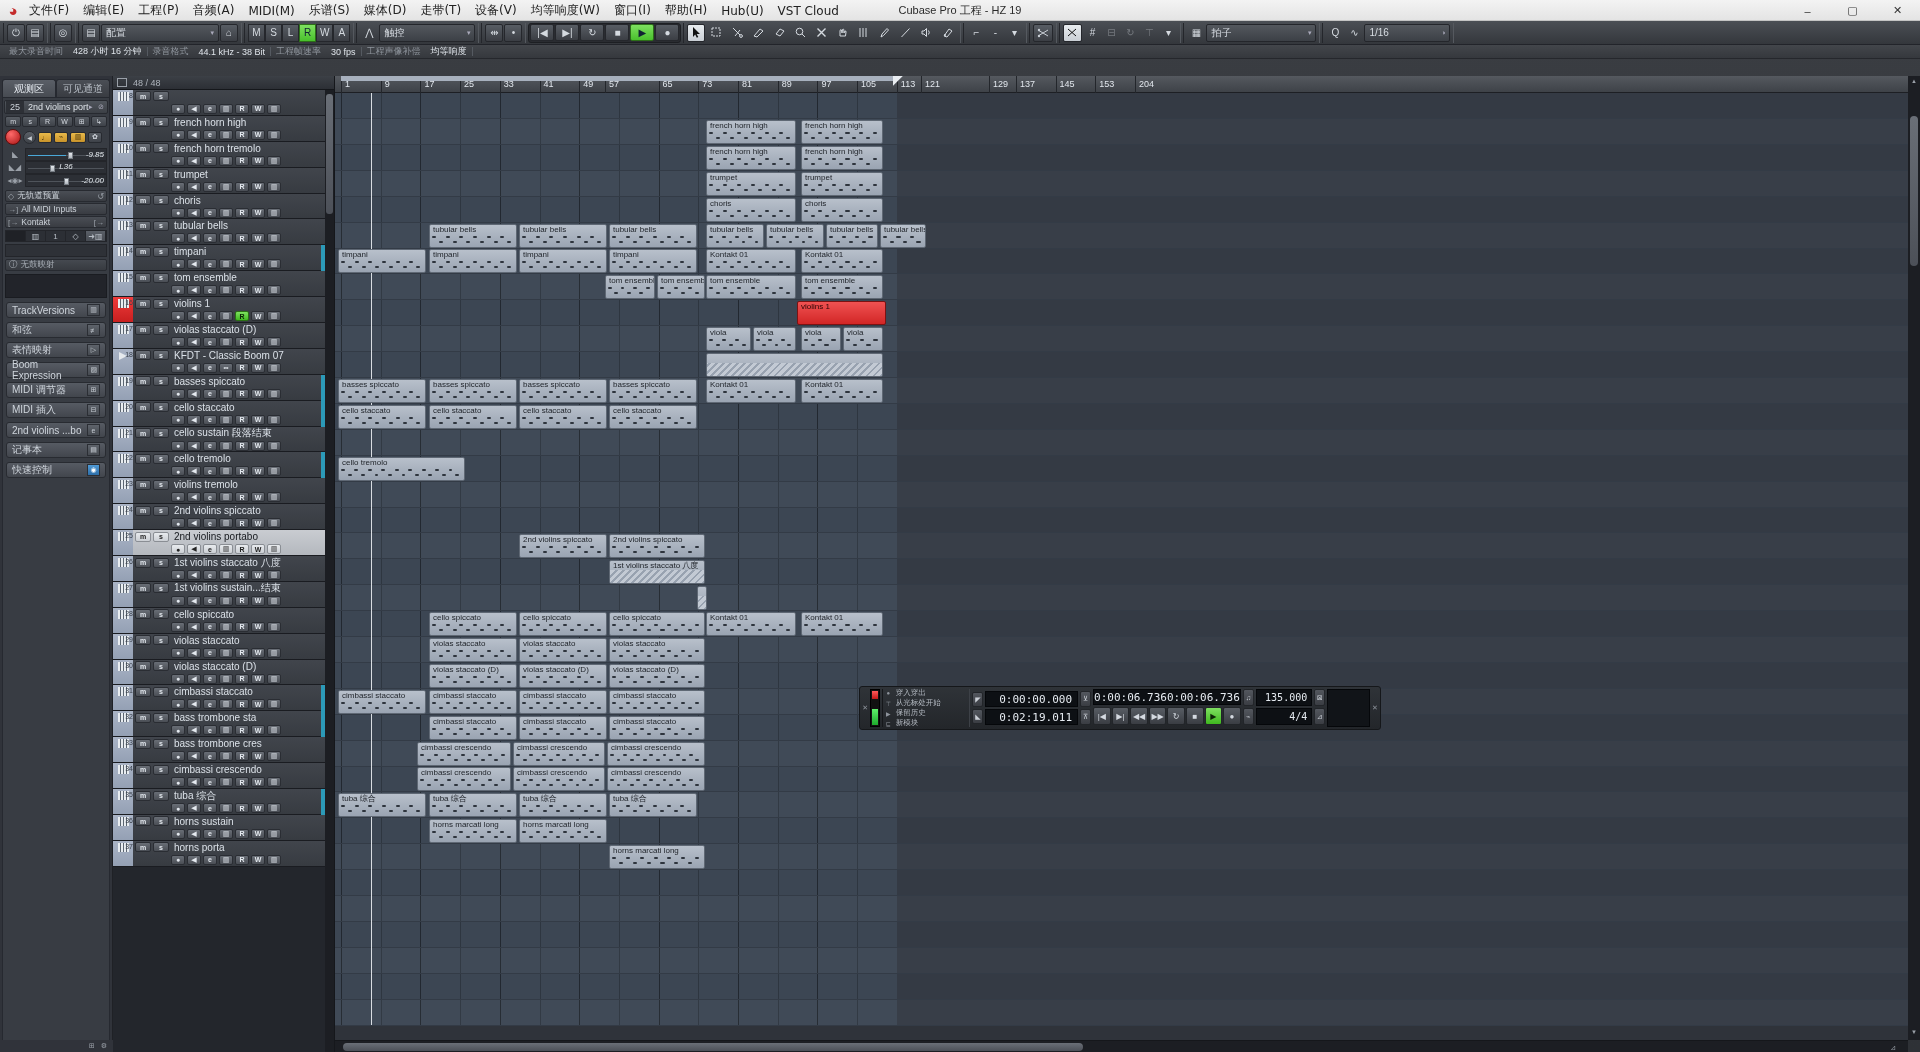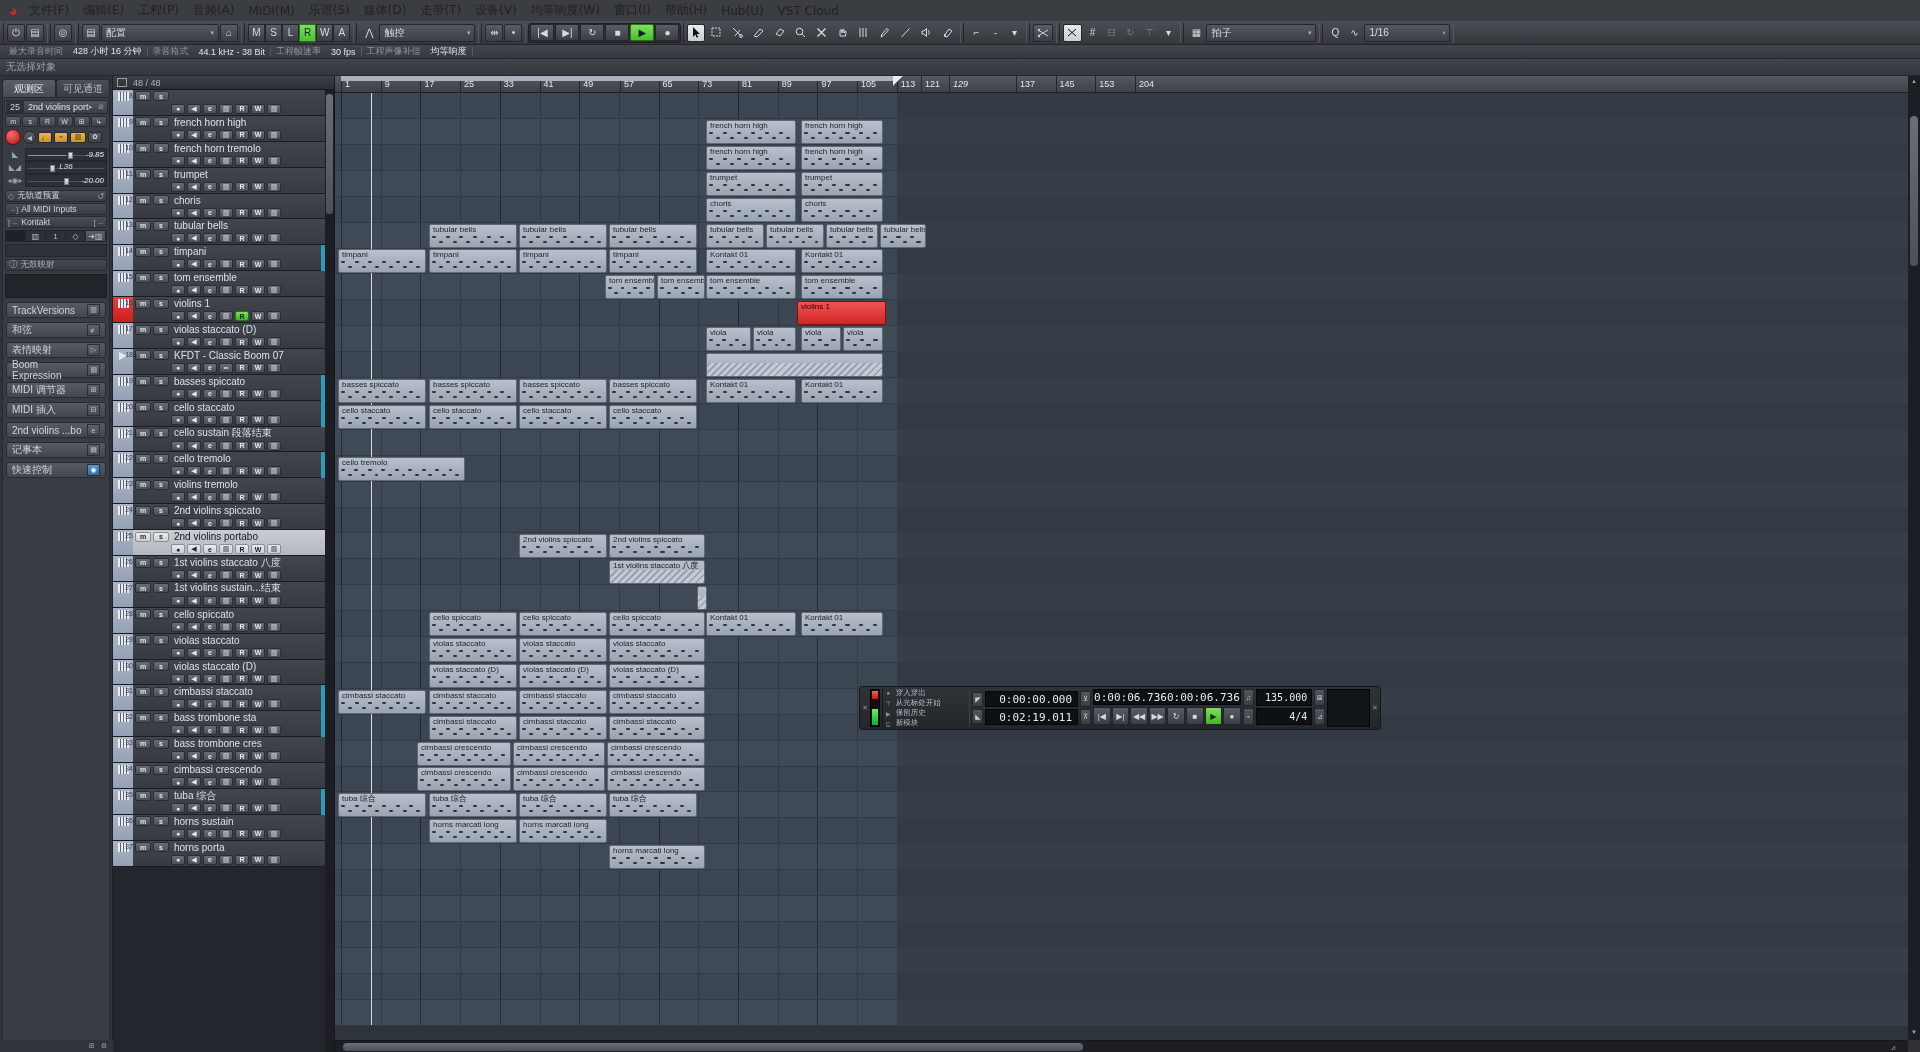--- a/index.html
+++ b/index.html
@@ -269,20 +269,28 @@
     color:#9aa0a8; text-align:center; }
   .corner { position:absolute; left:0; bottom:0; width:113px; height:12px;
     background:#30333a; display:flex; align-items:center; justify-content:flex-end; gap:6px;
     padding-right:6px; font-size:7px; color:#9aa0a8; }
 </style>
 </head>
 <body>
 
 <div class="app">
 
+  <div class="titlebar">
+    <div class="caption">Cubase Pro 工程 - HZ 19</div>
+    <div class="wbtns">
+      <div class="wbtn">–</div>
+      <div class="wbtn">▢</div>
+      <div class="wbtn close">✕</div>
+    </div>
+  </div>
 
   <div class="menubar">
     <div class="logo">◕</div>
     <div class="menu-item">文件(F)</div>
     <div class="menu-item">编辑(E)</div>
     <div class="menu-item">工程(P)</div>
     <div class="menu-item">音频(A)</div>
     <div class="menu-item">MIDI(M)</div>
     <div class="menu-item">乐谱(S)</div>
     <div class="menu-item">媒体(D)</div>
@@ -462,23 +470,20 @@
     <span class="val">44.1 kHz - 38 Bit</span>
     <span class="sep"></span>
     <span class="lab">工程帧速率</span>
     <span class="val">30 fps</span>
     <span class="sep"></span>
     <span class="lab">工程声像补偿</span>
     <span class="val">均等响度</span>
     <span class="sep"></span>
   </div>
 
-  <div class="selline">
-    <span>无选择对象</span>
-  </div>
 
   <div class="inspector">
     <div class="insp-tabs">
       <div class="insp-tab active">观测区</div>
       <div class="insp-tab">可见通道</div>
     </div>
     <div class="insp-body">
 
       <div class="chanrow">
         <span class="num">25</span>
@@ -1283,30 +1288,30 @@
 
   <div class="arrange">
     <div class="ruler" id="ruler">
         <div class="bar" style="left: 6px;">1</div>
         <div class="bar" style="left: 45.7px;">9</div>
         <div class="bar" style="left: 85.4px;">17</div>
         <div class="bar" style="left: 125.1px;">25</div>
         <div class="bar" style="left: 164.8px;">33</div>
         <div class="bar" style="left: 204.5px;">41</div>
         <div class="bar" style="left: 244.2px;">49</div>
-        <div class="bar" style="left: 285px;">57</div>
+        <div class="bar" style="left: 270px;">57</div>
         <div class="bar" style="left: 323.6px;">65</div>
         <div class="bar" style="left: 363.3px;">73</div>
         <div class="bar" style="left: 403px;">81</div>
         <div class="bar" style="left: 442.7px;">89</div>
         <div class="bar" style="left: 482.4px;">97</div>
         <div class="bar" style="left: 522.1px;">105</div>
         <div class="bar" style="left: 561.8px;">113</div>
         <div class="bar" style="left: 569px; margin-left: 17px;">121</div>
-        <div class="bar" style="left: 614px; font-style: italic;">129</div>
+        <div class="bar" style="left: 654px;">129</div>
         <div class="bar" style="left: 680.9px;">137</div>
         <div class="bar" style="left: 720.6px;">145</div>
         <div class="bar" style="left: 760.3px;">153</div>
         <div class="bar" style="left: 800px;">204</div>
         <div class="locrange" style="left: 6px; width: 555.8px;"></div>
         <div class="cursorflag" style="left: 557.83px;"></div>
       </div>
     <div class="grid" id="grid">
         <div class="gcol strong" style="left: 6px;"></div>
         <div class="gcol" style="left: 45.7px;"></div>

